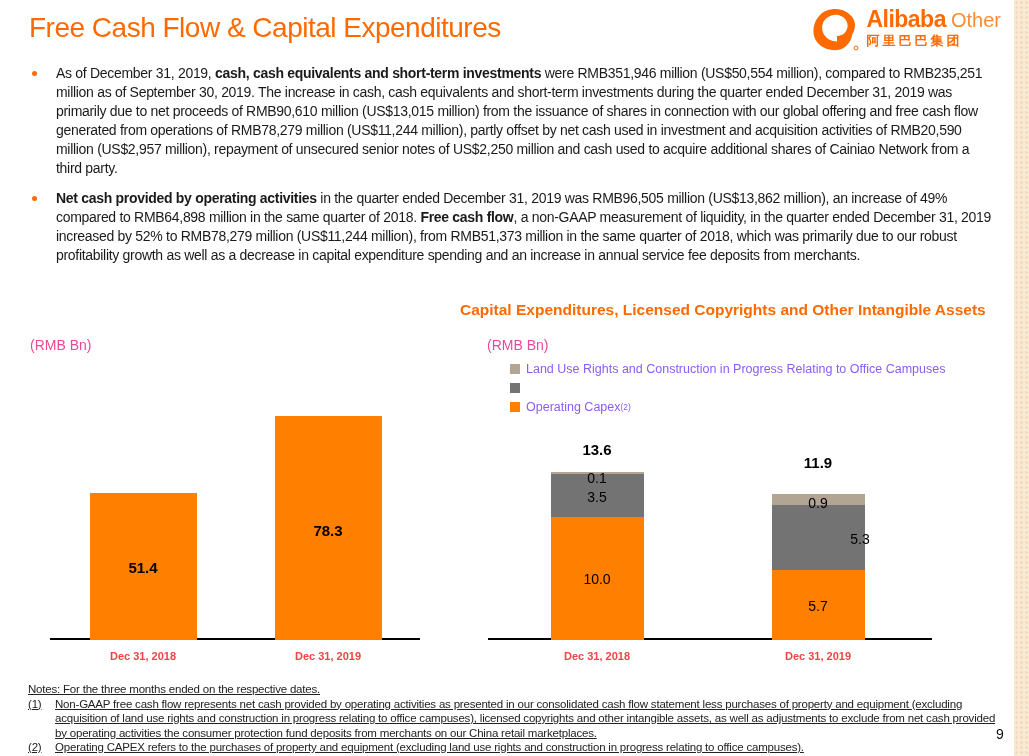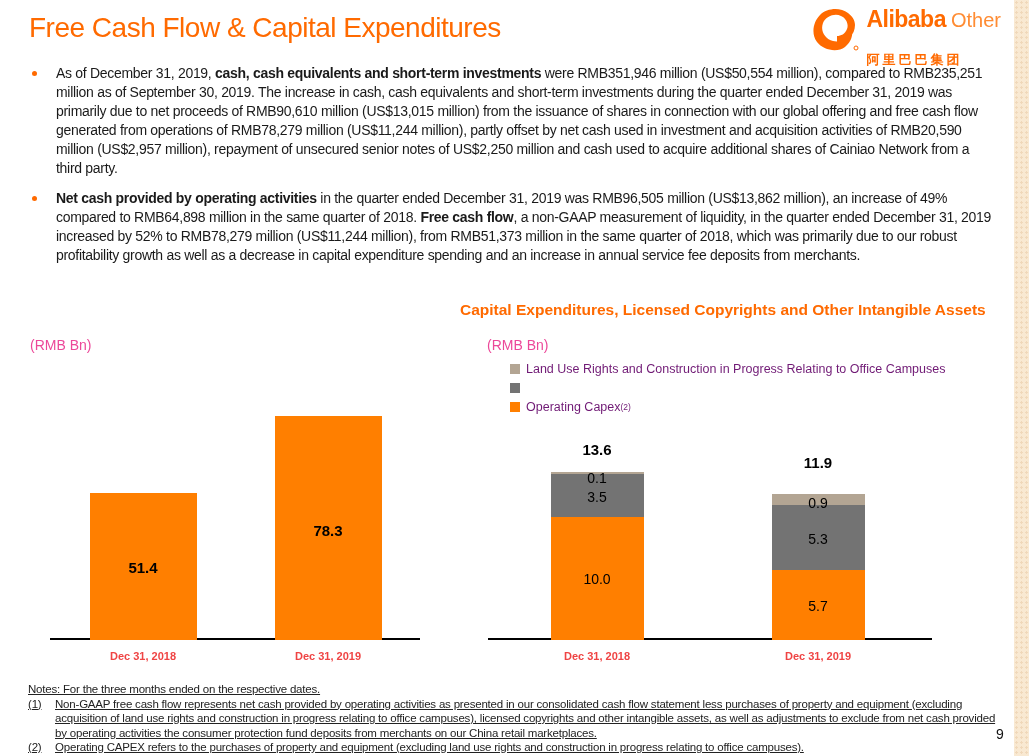--- a/index.html
+++ b/index.html
@@ -7,39 +7,39 @@
          font-family:"Liberation Sans",sans-serif;color:#1a1a1a;}
   
   .edge-band{position:absolute;left:1014px;top:0;width:15px;height:756px;
     background-color:#f9e9d2;
     background-image:radial-gradient(#f0d8ba 1px, transparent 1.2px);
     background-size:5px 5px;}
   
   .page-title{position:absolute;left:29px;top:12px;font-size:28px;font-weight:normal;
     color:#FF6A00;letter-spacing:-0.5px;}
   .logo{position:absolute;right:28px;top:8px;display:flex;align-items:flex-start;gap:4px;}
-  .logo-text{display:flex;flex-direction:column;line-height:1;gap:6px;}
+  .logo-text{display:flex;flex-direction:column;line-height:1;}
   .logo-row1{display:flex;align-items:baseline;gap:5px;}
   .logo-brand{font-size:23px;font-weight:bold;color:#FF6A00;letter-spacing:-0.5px;}
   .logo-suffix{font-size:20px;color:#FF8C33;}
-  .logo-cn{font-size:13px;font-weight:bold;color:#FF6A00;letter-spacing:3px;margin-top:16px;}
+  .logo-cn{font-size:13px;font-weight:bold;color:#FF6A00;letter-spacing:3px;margin-top:3px;}
   
   .bullets{position:absolute;left:30px;top:64px;width:966px;}
   .bullet{position:relative;padding-left:26px;font-size:14px;line-height:19px;
     letter-spacing:-0.3px;margin-bottom:11px;}
   .dot{position:absolute;left:2px;top:7px;width:5px;height:5px;border-radius:50%;
     background:#FF6A00;}
   .b{font-weight:bold;}
   
   .chart-title{position:absolute;font-size:15.5px;font-weight:bold;color:#FF6A00;}
   .chart-title sup{font-size:10px;}
   .chart-unit{position:absolute;font-size:14px;color:#ec4899;}
   
   .legend{position:absolute;left:510px;top:359px;display:flex;flex-direction:column;}
-  .legend-row{display:flex;align-items:center;height:19px;font-size:12.5px;color:#701a75;}
+  .legend-row{display:flex;align-items:center;height:19px;font-size:12.5px;color:#8b5cf6;}
   .swatch{width:10px;height:10px;margin-right:6px;flex:0 0 auto;}
   .legend sup{font-size:8.5px;}
   
   .axis{position:absolute;top:638px;height:2px;background:#000;}
   .bar{position:absolute;bottom:116px;background:#FF7F00;}
   .stack{position:absolute;bottom:116px;display:flex;flex-direction:column;justify-content:flex-end;}
   .seg{width:100%;min-height:2px;}
   .seg-land{background:#B3A593;}
   .seg-lic{background:#737373;}
   .seg-capex{background:#FF7F00;}
@@ -132,21 +132,21 @@
     <div class="seg seg-capex" style="height: 70.11px;"></div>
   </div>
 
   <div class="total-label" style="left:597px;top:441px;">13.6</div>
   <div class="total-label" style="left:818px;top:454px;">11.9</div>
 
   <div class="seg-label" style="left:597px;top:470px;">0.1</div>
   <div class="seg-label" style="left:597px;top:489px;">3.5</div>
   <div class="seg-label" style="left:597px;top:571px;">10.0</div>
   <div class="seg-label" style="left:818px;top:495px;">0.9</div>
-  <div class="seg-label" style="left:818px;top:531px;">5.3</div>
+  <div class="seg-label" style="left:860px;top:531px;">5.3</div>
   <div class="seg-label" style="left:818px;top:598px;">5.7</div>
 
   <div class="cat-label" style="left:597px;">Dec 31, 2018</div>
   <div class="cat-label" style="left:818px;">Dec 31, 2019</div>
 
   <div class="notes">
     <div>Notes: For the three months ended on the respective dates.</div>
     <div class="note-item">
       <span class="note-num">(1)</span>
       <span class="note-text">Non-GAAP free cash flow represents net cash provided by operating activities as presented in our consolidated cash flow statement less purchases of property and equipment (excluding acquisition of land use rights and construction in progress relating to office campuses), licensed copyrights and other intangible assets, as well as adjustments to exclude from net cash provided by operating activities the consumer protection fund deposits from merchants on our China retail marketplaces.</span>

